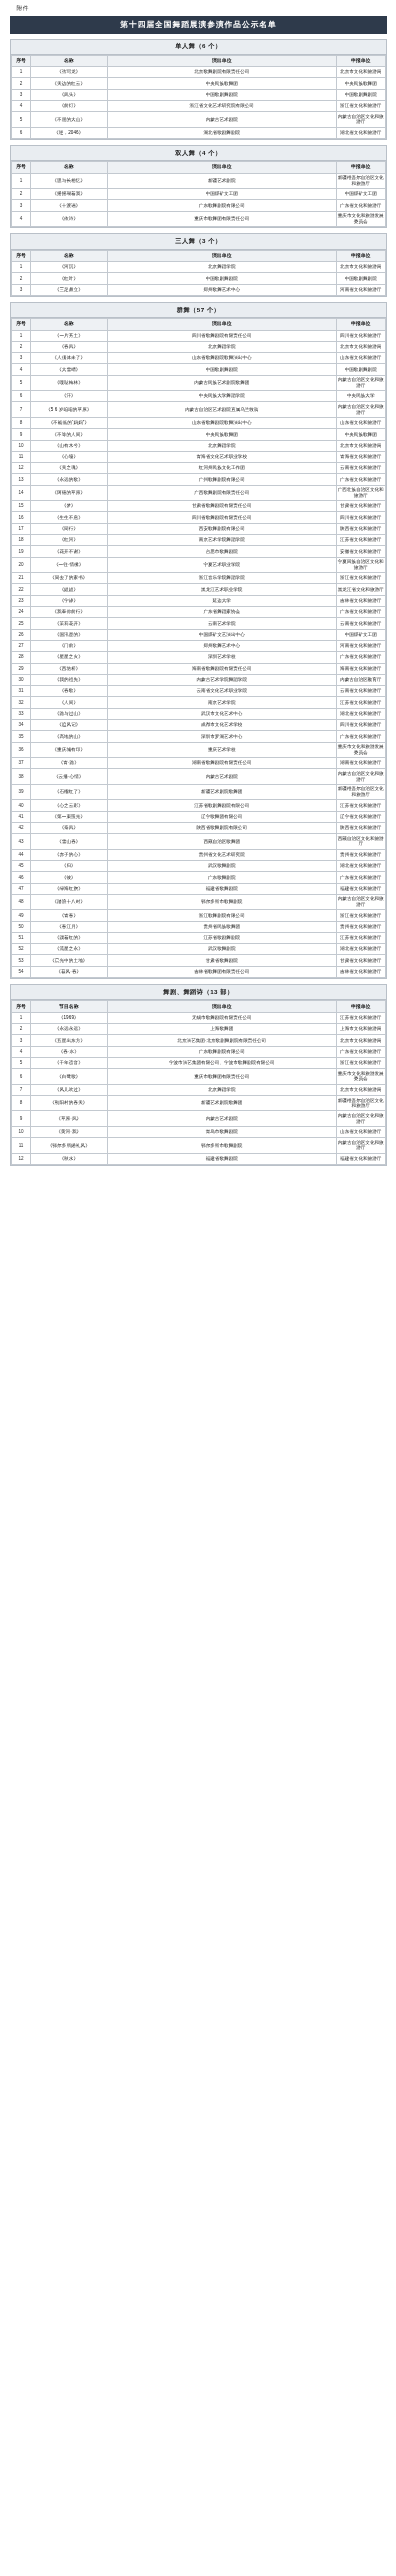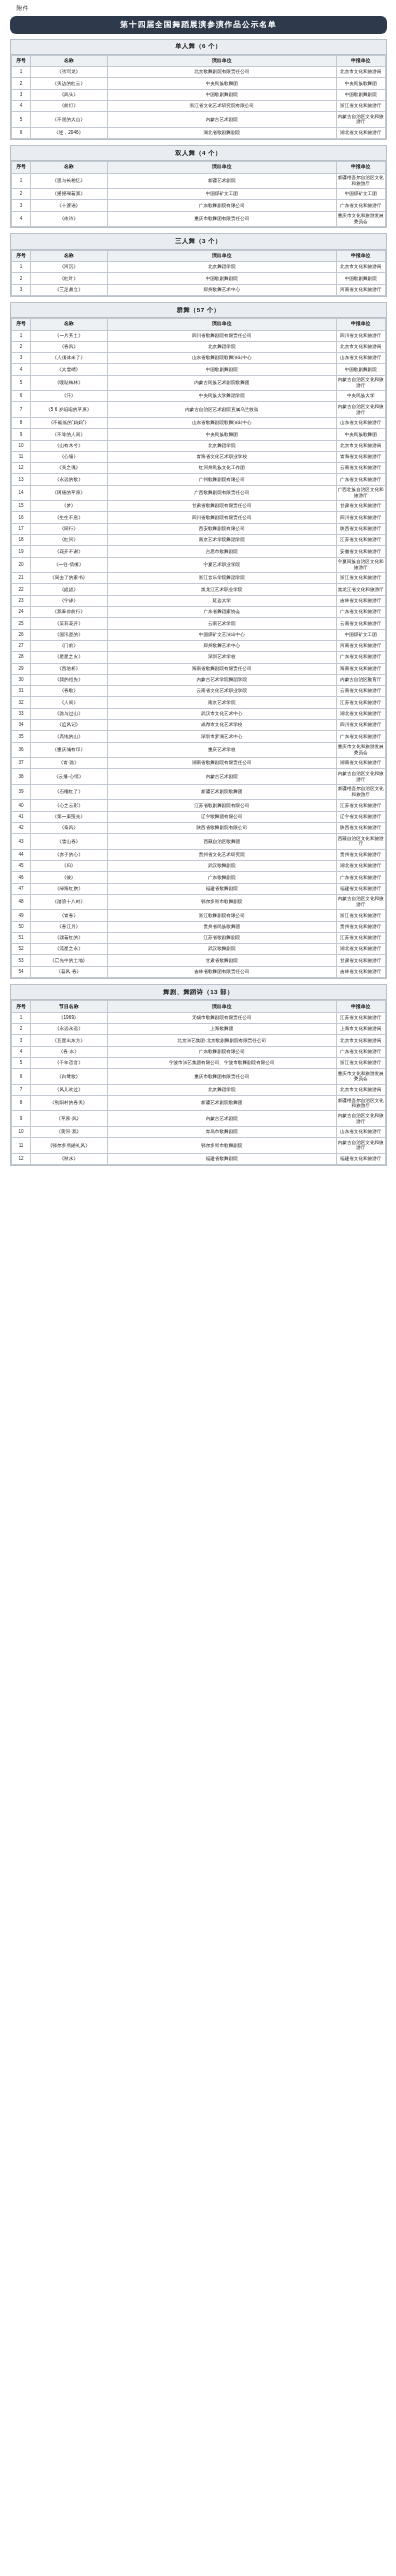--- a/index.html
+++ b/index.html
@@ -12,21 +12,20 @@
   .attach{font-size:5.7px;color:#222;margin:2.1px 0 3.1px 9.3px;letter-spacing:0.5px;}
   .title-bar{
     background:#2e3a4b;
     color:#ffffff;
     text-align:center;
     font-size:7.7px;
     font-weight:bold;
     letter-spacing:1px;
     padding:4.1px 0;
     margin:0 3.1px 4.1px 3.1px;
-    border-radius:6px;
   }
   .section{margin:0 3.1px 5.2px 3.1px;border:0.5px solid #b9c0c8;}
   .section-head{
     background:#e9edf1;
     text-align:center;
     font-size:6.2px;
     font-weight:bold;
     padding:2.6px 0;
     border-bottom:0.5px solid #b9c0c8;
     letter-spacing:0.5px;

